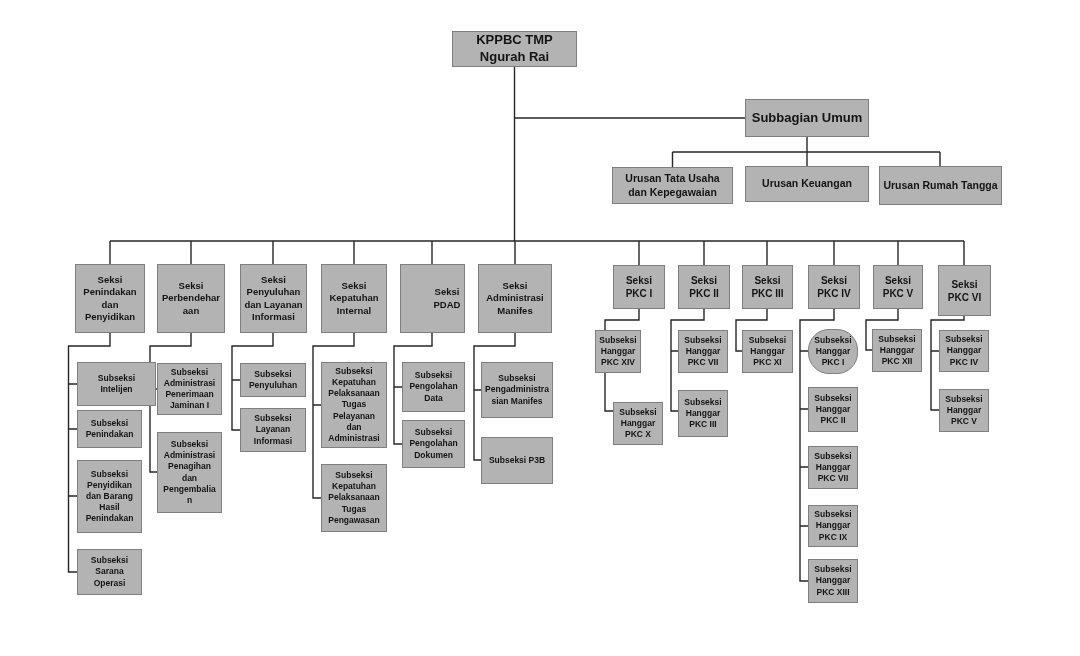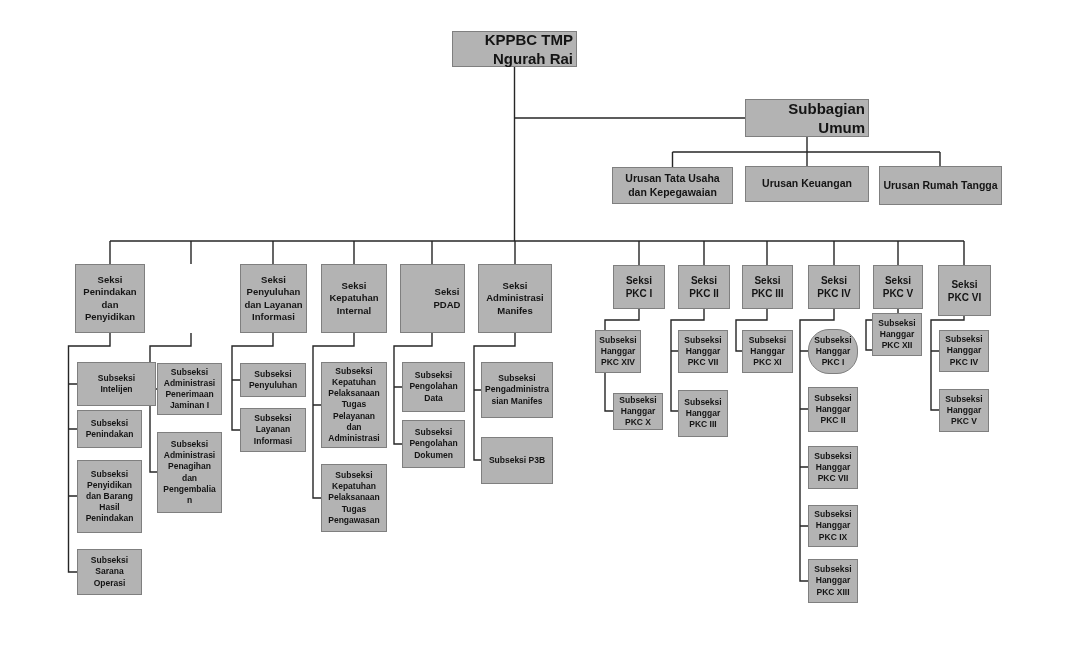--- a/index.html
+++ b/index.html
@@ -10,21 +10,21 @@
   #canvas{position:relative;width:1080px;height:656px;background:var(--bg);overflow:hidden;}
   #wires{position:absolute;left:0;top:0;width:1080px;height:656px;pointer-events:none;}
   #wires path{stroke:var(--line);stroke-width:1.4;fill:none;}
   .box{
     position:absolute;box-sizing:border-box;
     background:var(--box-fill);border:1.5px solid var(--box-border);
     display:flex;align-items:center;justify-content:center;
     text-align:center;font-weight:bold;color:var(--text);
     line-height:1.3;padding:2px 3px;overflow-wrap:break-word;word-break:break-word;
   }
-  .f-root{font-size:15px;text-align:right;}
+  .f-root{font-size:13px;}
   .f-urusan{font-size:10.5px;}
   .f-seksi{font-size:9.5px;}
   .f-pkc{font-size:10px;}
   .f-child{font-size:8.5px;}
 </style>
 </head>
 <body>
 
 <div id="canvas">
 
@@ -51,20 +51,21 @@
   </svg>
 
   <div class="box f-root" style="left:452px;top:31px;width:125px;height:36px;">KPPBC TMP Ngurah Rai</div>
 
   <div class="box f-root" style="left:745px;top:99px;width:124px;height:38px;">Subbagian Umum</div>
   <div class="box f-urusan" style="left:612px;top:167px;width:121px;height:37px;">Urusan Tata Usaha dan Kepegawaian</div>
   <div class="box f-urusan" style="left:745px;top:166px;width:124px;height:36px;">Urusan Keuangan</div>
   <div class="box f-urusan" style="left:879px;top:166px;width:123px;height:39px;">Urusan Rumah Tangga</div>
 
   <div class="box f-seksi" style="left:75px;top:264px;width:70px;height:69px;">Seksi Penindakan dan Penyidikan</div>
+  <div class="box f-seksi" style="left:157px;top:264px;width:68px;height:69px;">Seksi Perbendeharaan</div>
   <div class="box f-seksi" style="left:240px;top:264px;width:67px;height:69px;">Seksi Penyuluhan dan Layanan Informasi</div>
   <div class="box f-seksi" style="left:321px;top:264px;width:66px;height:69px;">Seksi Kepatuhan Internal</div>
   <div class="box f-seksi" style="left:400px;top:264px;width:65px;height:69px;padding-left:32px;">Seksi PDAD</div>
   <div class="box f-seksi" style="left:478px;top:264px;width:74px;height:69px;">Seksi Administrasi Manifes</div>
   <div class="box f-pkc" style="left:613px;top:265px;width:52px;height:44px;">Seksi PKC I</div>
   <div class="box f-pkc" style="left:678px;top:265px;width:52px;height:44px;">Seksi PKC II</div>
   <div class="box f-pkc" style="left:742px;top:265px;width:51px;height:44px;">Seksi PKC III</div>
   <div class="box f-pkc" style="left:808px;top:265px;width:52px;height:44px;">Seksi PKC IV</div>
   <div class="box f-pkc" style="left:873px;top:265px;width:50px;height:44px;">Seksi PKC V</div>
   <div class="box f-pkc" style="left:938px;top:265px;width:53px;height:51px;">Seksi PKC VI</div>
@@ -83,31 +84,31 @@
   <div class="box f-child" style="left:321px;top:362px;width:66px;height:86px;">Subseksi Kepatuhan Pelaksanaan Tugas Pelayanan dan Administrasi</div>
   <div class="box f-child" style="left:321px;top:464px;width:66px;height:68px;">Subseksi Kepatuhan Pelaksanaan Tugas Pengawasan</div>
 
   <div class="box f-child" style="left:402px;top:362px;width:63px;height:50px;">Subseksi Pengolahan Data</div>
   <div class="box f-child" style="left:402px;top:420px;width:63px;height:48px;">Subseksi Pengolahan Dokumen</div>
 
   <div class="box f-child" style="left:481px;top:362px;width:72px;height:56px;">Subseksi Pengadministrasian Manifes</div>
   <div class="box f-child" style="left:481px;top:437px;width:72px;height:47px;">Subseksi P3B</div>
 
   <div class="box f-child" style="left:595px;top:330px;width:46px;height:43px;">Subseksi Hanggar PKC XIV</div>
-  <div class="box f-child" style="left:613px;top:393px;width:50px;height:37px;">Subseksi Hanggar PKC X</div>
+  <div class="box f-child" style="left:613px;top:402px;width:50px;height:43px;">Subseksi Hanggar PKC X</div>
 
   <div class="box f-child" style="left:678px;top:330px;width:50px;height:43px;">Subseksi Hanggar PKC VII</div>
   <div class="box f-child" style="left:678px;top:390px;width:50px;height:47px;">Subseksi Hanggar PKC III</div>
 
   <div class="box f-child" style="left:742px;top:330px;width:51px;height:43px;text-align:center;">Subseksi Hanggar PKC XI</div>
 
   <div class="box f-child" style="left:808px;top:329px;width:50px;height:45px;border-radius:21px;">Subseksi Hanggar PKC I</div>
   <div class="box f-child" style="left:808px;top:387px;width:50px;height:45px;">Subseksi Hanggar PKC II</div>
   <div class="box f-child" style="left:808px;top:446px;width:50px;height:43px;">Subseksi Hanggar PKC VII</div>
   <div class="box f-child" style="left:808px;top:505px;width:50px;height:42px;">Subseksi Hanggar PKC IX</div>
   <div class="box f-child" style="left:808px;top:559px;width:50px;height:44px;">Subseksi Hanggar PKC XIII</div>
 
-  <div class="box f-child" style="left:872px;top:313px;width:50px;height:43px;">Subseksi Hanggar PKC XII</div>
+  <div class="box f-child" style="left:872px;top:329px;width:50px;height:43px;">Subseksi Hanggar PKC XII</div>
 
   <div class="box f-child" style="left:939px;top:330px;width:50px;height:42px;">Subseksi Hanggar PKC IV</div>
   <div class="box f-child" style="left:939px;top:389px;width:50px;height:43px;">Subseksi Hanggar PKC V</div>
 
 </div>
 
 </body></html>

